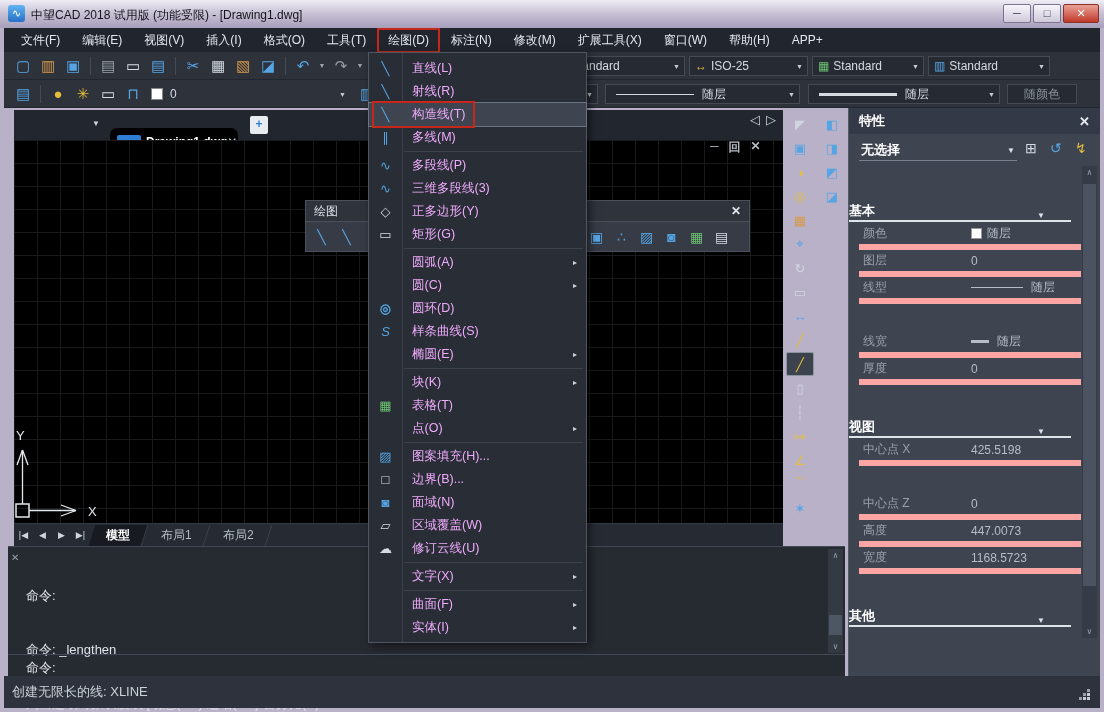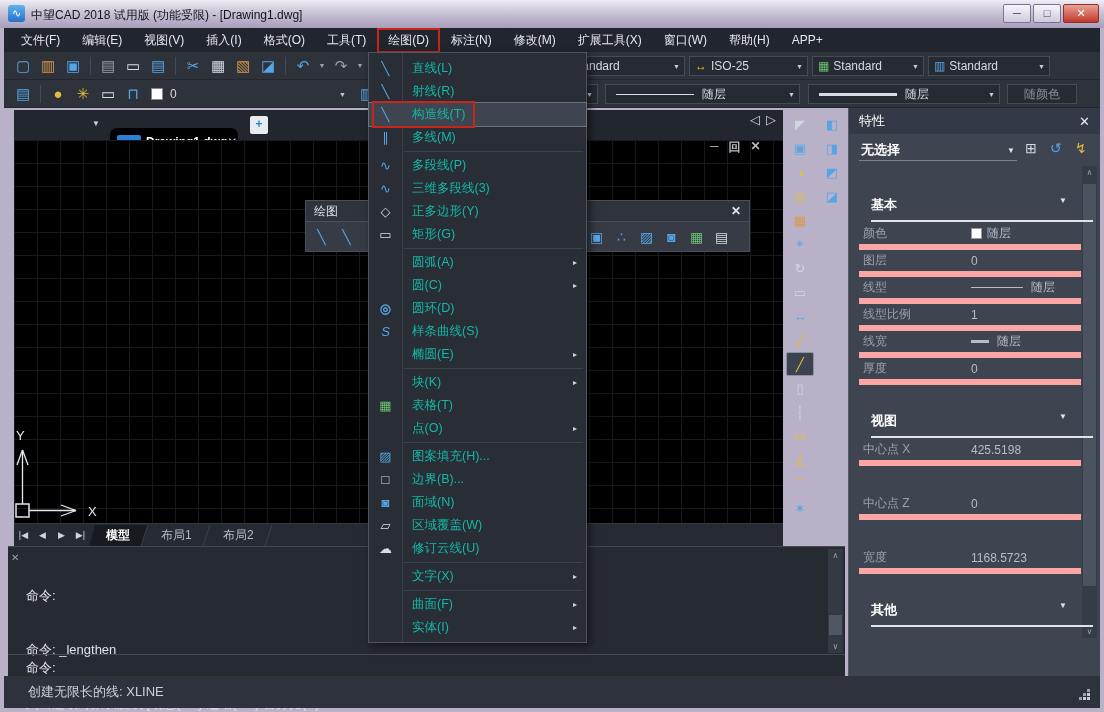--- a/index.html
+++ b/index.html
@@ -50,58 +50,58 @@
 .ft-title{height:21px;background:#2e333c;display:flex;align-items:center;padding:0 8px;color:#dfe3e8;border-bottom:1px solid #4a505a}
 .ft-x{margin-left:auto;color:#e3e7ec;font-weight:bold}
 .ft-body{display:flex;align-items:center;height:29px;padding-left:3px}
 .fti{width:25px;text-align:center;font-size:14px}
 
 .menu{position:absolute;left:368px;top:52px;width:219px;height:591px;background:#282d36;border:1px solid #50565f;z-index:10;padding-top:4px;box-shadow:3px 3px 8px rgba(0,0,0,.5)}
 .menu::before{content:"";position:absolute;left:33px;top:0;bottom:0;width:1px;background:#3a3f49}
 .mi{height:23px;display:flex;align-items:center;position:relative}
 .mi.hl{background:#3e4450;outline:1px solid #6b7280}
 .mic{width:33px;text-align:center;font-size:13px}
-.mil{padding-left:10px;color:#14b8a6;font-size:12.5px}
+.mil{padding-left:10px;color:#f0abfc;font-size:12.5px}
 .sub{position:absolute;right:9px;font-size:8px;color:#cfd5dc}
 .msep{height:5px;position:relative}
 .msep::after{content:"";position:absolute;left:35px;right:3px;top:2px;height:1px;background:#3c424c}
 .redbox-item{position:absolute;left:3px;top:-2px;width:103px;height:27px;border:2px solid #c7261b;z-index:11;pointer-events:none}
 
 .modtb{position:absolute;left:786px;top:112px;width:32px}
 .modbtn{width:28px;height:24px;display:flex;align-items:center;justify-content:center;color:#cfd6de;font-size:13px}
 .modbtn.pressed{border:1px solid #8a93a0;background:#3d434e;border-radius:2px}
 .minitb{position:absolute;left:818px;top:112px;width:28px}
 
 .props{position:absolute;left:848px;top:108px;width:252px;height:568px;background:#3e4450;border-left:1px solid #525a66}
-.p-title{height:26px;background:#333946;display:flex;align-items:center;padding:0 10px;color:#fff;font-weight:normal;font-size:13px}
+.p-title{height:26px;background:#333946;display:flex;align-items:center;padding:0 10px;color:#fff;font-weight:bold;font-size:13px}
 .p-close{margin-left:auto;color:#e8ecf0}
 .p-sel{position:absolute;left:12px;top:33px;color:#fff;font-weight:bold;font-size:13px}
 .p-sel-line{position:absolute;left:10px;top:52px;width:158px;height:1px;background:#7a8290}
 .p-selarr{position:absolute;left:158px;top:38px;font-size:8px;color:#dfe3ea}
 .p-selico{position:absolute;top:32px;font-size:14px}
 .p-scroll{position:absolute;right:3px;top:58px;width:15px;height:472px;background:#363c47}
 .p-thumb{position:absolute;left:1px;top:18px;width:13px;height:402px;background:#4b5360}
 .p-sarrow{position:absolute;left:0;width:15px;text-align:center;font-size:8px;color:#9aa1ab}
-.p-head{position:absolute;left:22px;width:222px;height:26px;border-bottom:2px solid #dfe3ea;color:#fff;font-weight:bold;font-size:13px;display:flex;align-items:flex-start}
+.p-head{position:absolute;left:0;width:222px;height:26px;border-bottom:2px solid #dfe3ea;color:#fff;font-weight:bold;font-size:13px;display:flex;align-items:flex-end}
 .p-head .harr{margin-left:auto;margin-right:26px;font-size:8px;color:#dfe3ea}
 .p-row{position:absolute;left:10px;width:222px;height:27px;border-bottom:6px solid #fca5a5;display:flex;align-items:center;color:#9aa1ad;padding-left:4px}
 .p-val{position:absolute;left:112px;color:#b7bdc7;display:flex;align-items:center}
 .pv-line{width:52px;height:1px;background:#b7bdc7;margin-right:8px}
 .pv-line2{width:18px;height:3px;background:#b7bdc7;margin-right:8px}
 .pv-swatch{width:11px;height:11px;background:#fff;border:1px solid #999;margin-right:5px}
 
 .cmd{position:absolute;left:8px;top:546px;width:837px;height:130px;background:#262a31;border-top:1px solid #434955;font-family:"DejaVu Sans Mono",monospace;color:#e0e4e9;font-size:13px}
 .cmd-x{position:absolute;left:3px;top:5px;color:#9aa1ab;font-size:10px;font-family:"Liberation Sans",sans-serif}
 .cmd-hist{position:absolute;left:18px;top:4px;right:24px;line-height:18px;white-space:pre;overflow:hidden}
 .cmd-prompt{position:absolute;left:0;right:0;top:107px;height:23px;border-top:1px solid #434955;padding:4px 0 0 18px}
 .cmd-scroll{position:absolute;right:2px;top:2px;width:15px;height:104px;background:#343a44}
 .c-thumb{position:absolute;left:1px;top:66px;width:13px;height:20px;background:#4e5663}
 .c-sarrow{position:absolute;left:0;width:15px;text-align:center;font-size:8px;color:#9aa1ab}
 
-.status{position:absolute;left:4px;top:676px;width:1096px;height:32px;background:#2d323c;color:#ccd2d9;font-family:"DejaVu Sans Mono",monospace;font-size:13px;display:flex;align-items:center;padding-left:24px}
+.status{position:absolute;left:4px;top:676px;width:1096px;height:32px;background:#2d323c;color:#ccd2d9;font-family:"DejaVu Sans Mono",monospace;font-size:13px;display:flex;align-items:center;padding-left:8px}
 .grip{position:absolute;right:10px;bottom:8px;width:3px;height:3px;background:#c8ced8;box-shadow:-8px 0 #9aa0ad,-4px 0 #c8ced8,0 0 #c8ced8,-4px -4px #9aa0ad,0 -4px #c8ced8,0 -8px #9aa0ad}
 .ucs{position:absolute;left:8px;top:424px;z-index:2}
 </style>
 </head>
 <body>
 
 <div id="app">
 
   <div class="titlebar">
     <div class="app-logo">∿</div>
@@ -491,26 +491,20 @@
           <span>0</span>
         </span>
     </div>
     <div class="p-row" style="top:169px">
       <span>线型</span>
       <span class="p-val">
           <span class="pv-line"></span>
           <span>随层</span>
         </span>
     </div>
-    <div class="p-row" style="top:196px">
-      <span>线型比例</span>
-      <span class="p-val">
-          <span>1</span>
-        </span>
-    </div>
     <div class="p-row" style="top:223px">
       <span>线宽</span>
       <span class="p-val">
           <span class="pv-line2"></span>
           <span>随层</span>
         </span>
     </div>
     <div class="p-row" style="top:250px">
       <span>厚度</span>
       <span class="p-val">
@@ -525,20 +519,26 @@
     <div class="p-row" style="top:331px">
       <span>中心点 X</span>
       <span class="p-val">
           <span>425.5198</span>
         </span>
     </div>
     <div class="p-row" style="top:385px">
       <span>中心点 Z</span>
       <span class="p-val">
           <span>0</span>
+        </span>
+    </div>
+    <div class="p-row" style="top:412px">
+      <span>高度</span>
+      <span class="p-val">
+          <span>447.0073</span>
         </span>
     </div>
     <div class="p-row" style="top:439px">
       <span>宽度</span>
       <span class="p-val">
           <span>1168.5723</span>
         </span>
     </div>
 
     <div class="p-head" style="top:493px">

